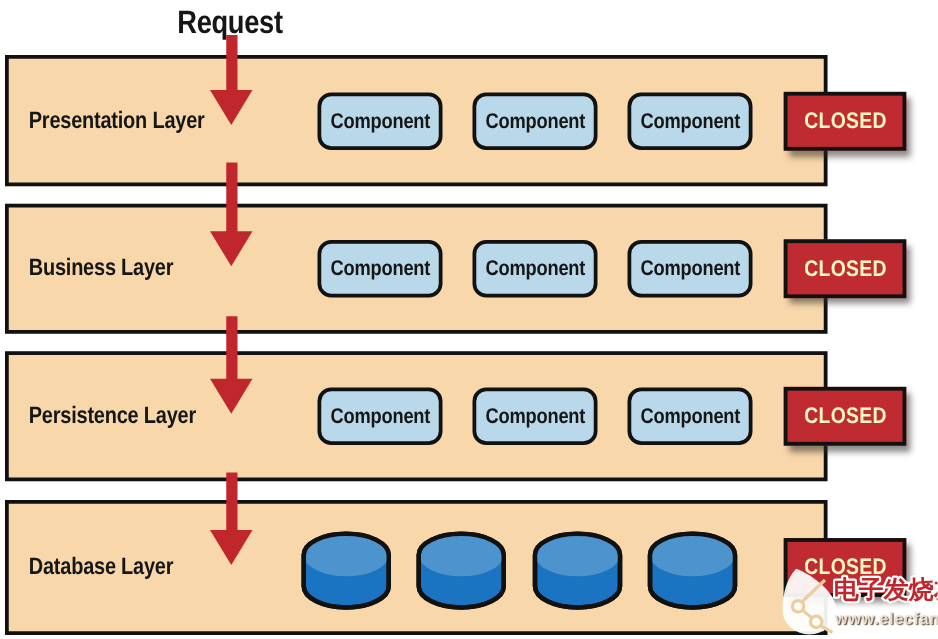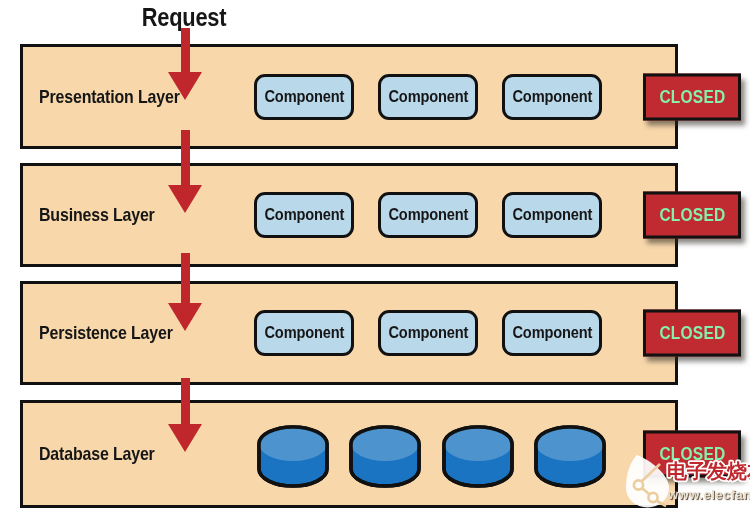--- a/index.html
+++ b/index.html
@@ -19,43 +19,43 @@
   }
   .cond-c{display:inline-block;transform:scaleX(.86);transform-origin:center center;white-space:nowrap;}
 
   .request-label{
     position:absolute;top:2px;left:184px;transform:translateX(-50%);
     font-size:26px;font-weight:600;letter-spacing:-.3px;
   }
   .request-label span{display:inline-block;transform:scaleX(.84);transform-origin:center;}
 
   .layer{
-    position:absolute;left:20px;width:658px;background:var(--layer-fill);
+    position:absolute;left:4px;width:658px;background:var(--layer-fill);
     border:3px solid var(--line);box-sizing:border-box;
   }
   .layer-label{
     position:absolute;left:16px;top:50%;transform:translateY(-50%) scaleX(.84);
     transform-origin:left center;font-size:19px;font-weight:600;letter-spacing:-.2px;
     white-space:nowrap;
   }
   .comp{
     position:absolute;top:50%;transform:translateY(-50%);
     width:100px;height:46px;background:var(--component-fill);
     border:3px solid var(--line);border-radius:11px;box-sizing:border-box;
     display:flex;align-items:center;justify-content:center;
-    font-size:17px;font-weight:600;letter-spacing:-.2px;
+    font-size:17px;font-weight:600;letter-spacing:-.2px;margin-left:16px;
   }
   .comp1{left:231px}.comp2{left:355px}.comp3{left:479px}
   .closed{
     position:absolute;left:620px;top:50%;transform:translateY(-50%);
     width:98px;height:47px;background:var(--closed-fill);
     border:3px solid var(--line);box-sizing:border-box;
     box-shadow:4px 5px 5px rgba(45,40,35,.55);
     display:flex;align-items:center;justify-content:center;
-    color:#86efac;font-size:18px;font-weight:600;letter-spacing:.3px;
+    color:#fef9c3;font-size:18px;font-weight:600;letter-spacing:.3px;
   }
   .db{position:absolute;top:19px;width:78px;height:69px;}
   .db1{left:231px}.db2{left:323px}.db3{left:416px}.db4{left:508px}
 
   .arrow{position:absolute;left:168px;width:34px;z-index:5;}
   .arrow .shaft{
     position:absolute;left:50%;top:0;bottom:24px;width:9px;margin-left:-4.5px;
     background:var(--arrow);
   }
   .arrow .head{

